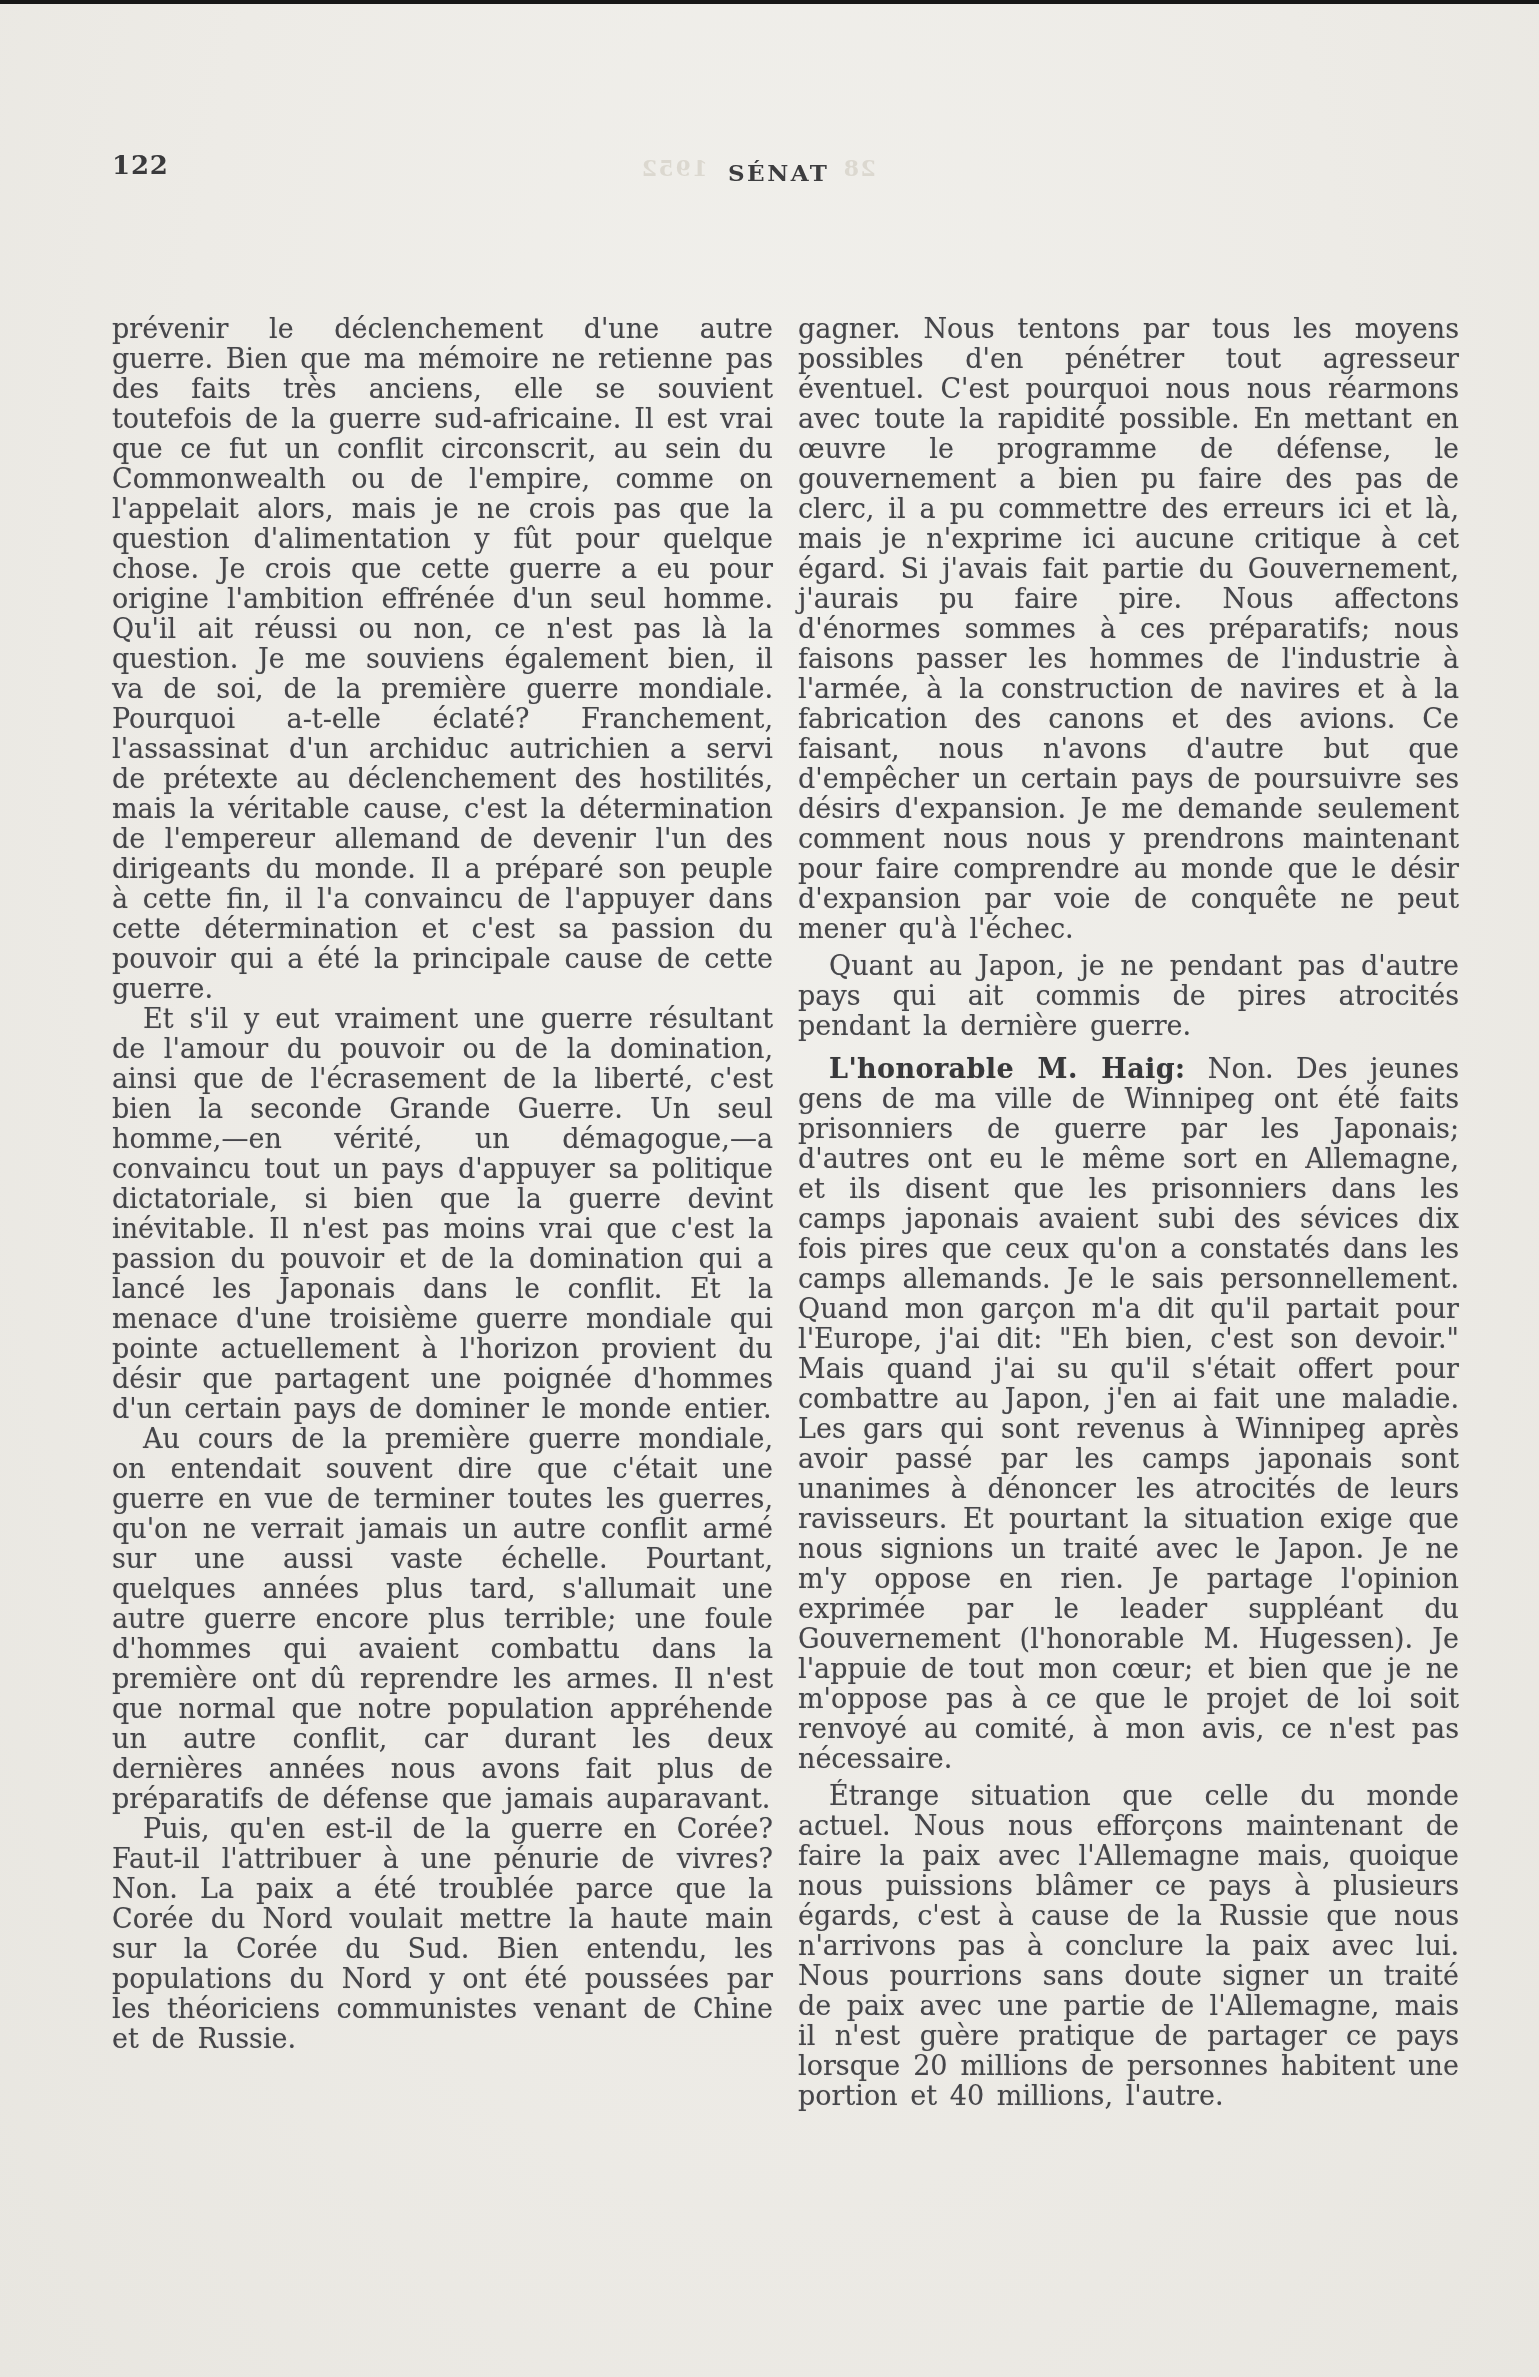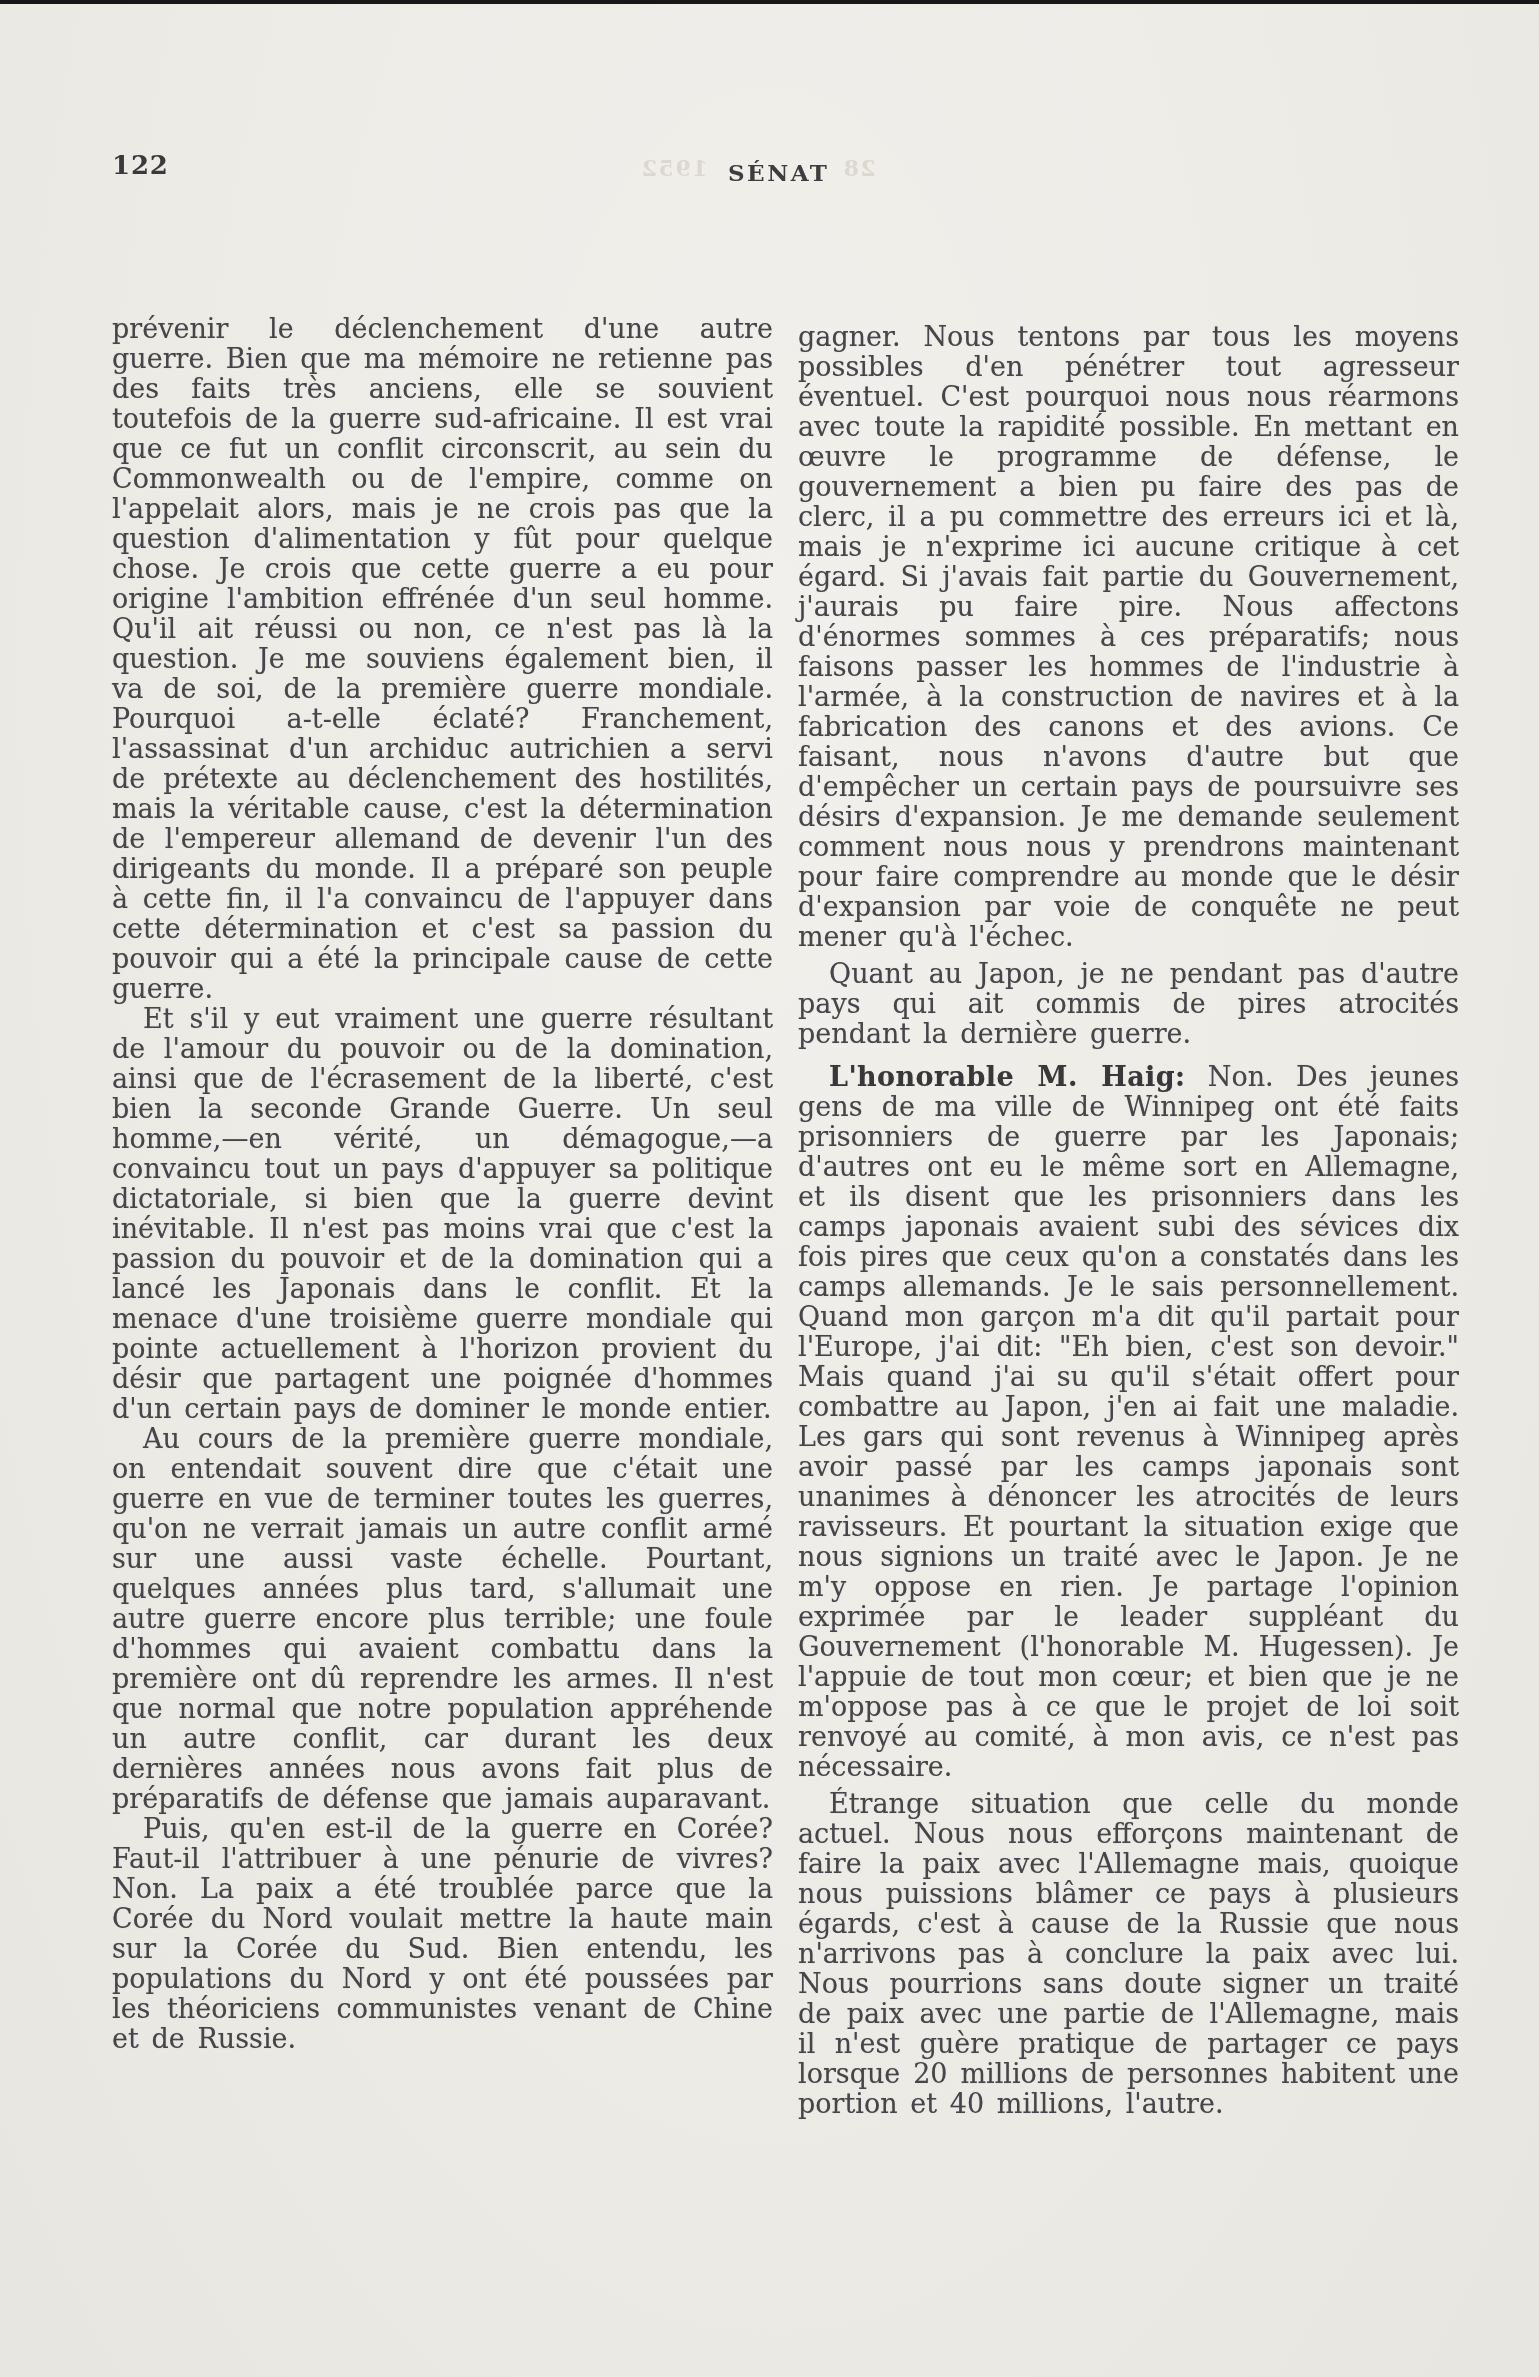--- a/index.html
+++ b/index.html
@@ -65,21 +65,21 @@
   .col-left  { left: 112px; }
   .col-right { left: 798px; }
 
   .col p {
     margin: 0;
     text-indent: 31px;
     word-spacing: 4.1px;
   }
   .col p.no-indent { text-indent: 0; }
   .col-right p { margin-top: 7.4px; }
-  .col-right p:first-child { margin-top: 8px; }
+  .col-right p:first-child { margin-top: 0; }
   .col p.speaker { margin-top: 12.3px; }
   .col p strong {
     font-weight: bold;
     color: #38383a;
     letter-spacing: 0.4px;
   }
 </style>
 </head>
 <body>
 

